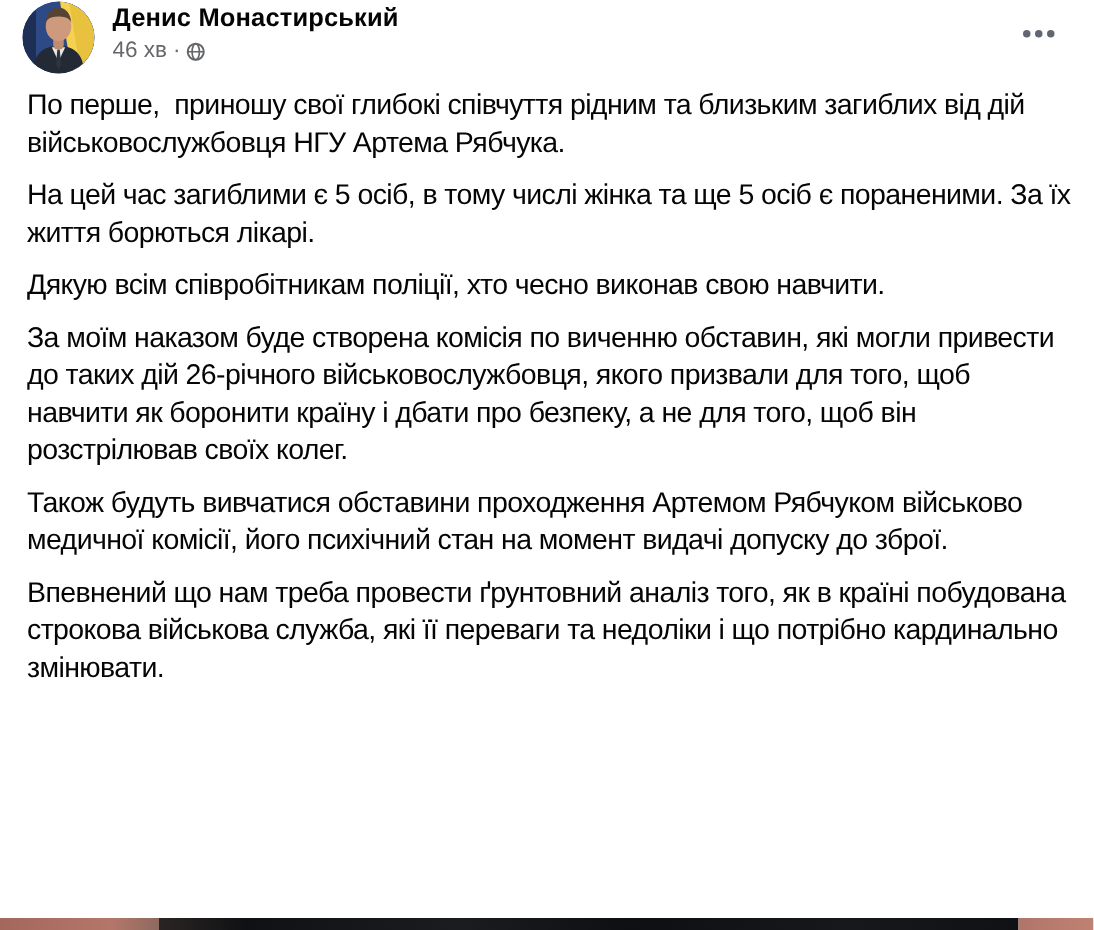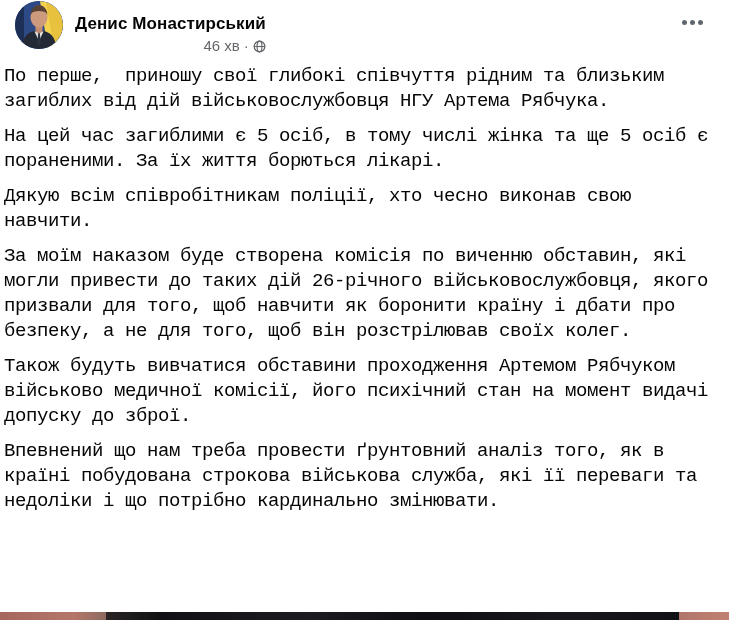--- a/index.html
+++ b/index.html
@@ -21,37 +21,36 @@
   }
   .avatar {
     width: 48px; height: 48px;
     border-radius: 50%;
     overflow: hidden;
     flex: 0 0 48px;
     cursor: pointer;
     background: #2e4a86;
   }
   .avatar svg { display: block; width: 48px; height: 48px; }
-  .header-info { margin-left: 12px; padding-top: 12px; }
+  .header-info { margin-left: 12px; padding-top: 0; }
   .author-name {
     font-size: 17px;
     font-weight: 700;
     color: #050505;
     line-height: 21px;
     letter-spacing: 0.1px;
     cursor: pointer;
   }
   .meta-row {
     display: flex;
     align-items: center;
     margin-top: 3px;
     font-size: 15px;
     color: #65676b;
     line-height: 18px;
-    justify-content: flex-end;
   }
   .meta-sep { margin: 0 4px; }
   .globe-icon { width: 13px; height: 13px; display: inline-block; margin-top: 1px; }
   .more-btn {
     position: absolute;
     right: 24px; top: 14px;
     display: flex;
     gap: 3px;
     padding: 6px 2px;
     cursor: pointer;
@@ -59,22 +58,21 @@
     background: transparent;
   }
   .more-btn .dot {
     width: 5px; height: 5px;
     border-radius: 50%;
     background: #606770;
   }
 
   
   .post-text {
-    padding: 9px 12px 0 4px;
-    font-family: Liberation Mono, monospace;
+    padding: 9px 12px 0 18px;
   }
   .post-text p {
     font-size: 19px;
     line-height: 25px;
     letter-spacing: -0.4px;
     color: #050505;
     margin-bottom: 10px;
     white-space: pre-wrap;
   }
 

